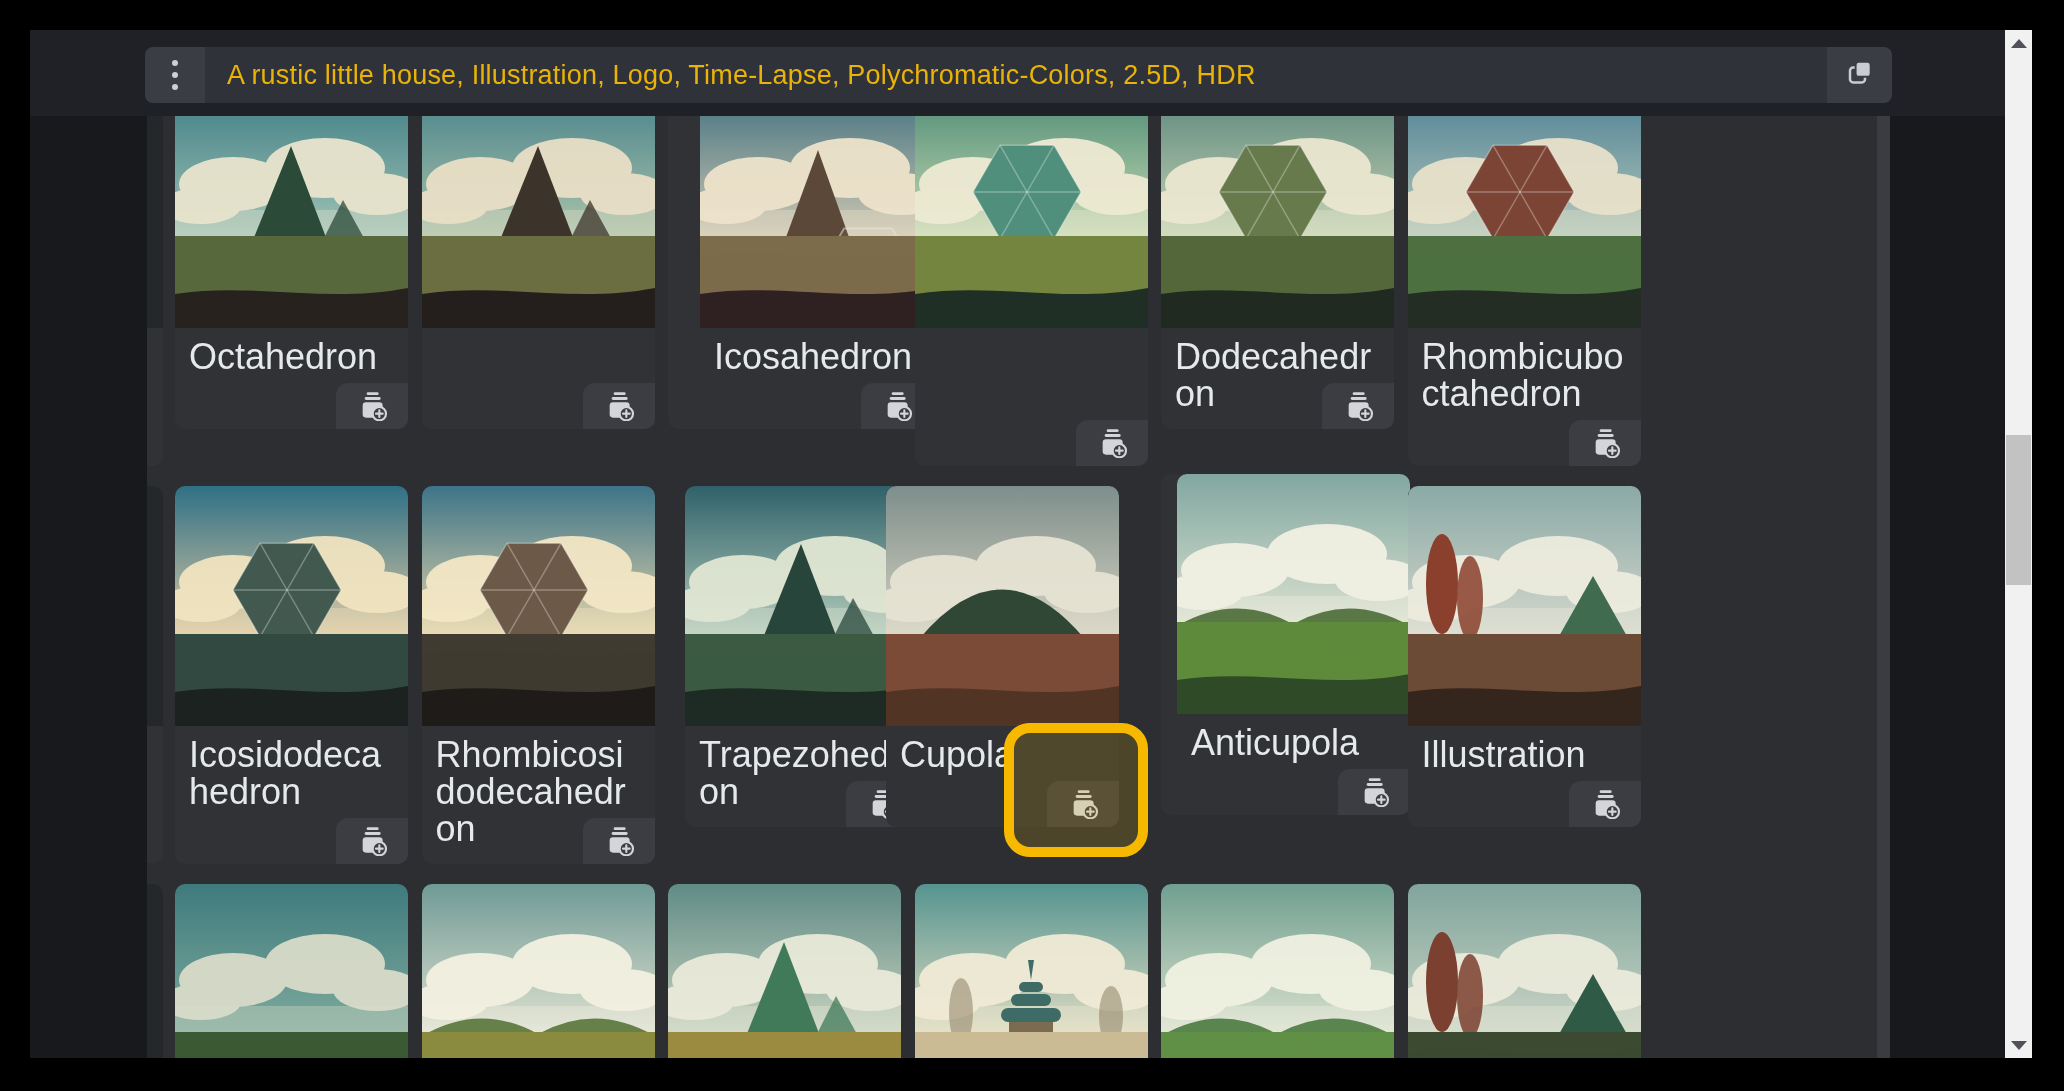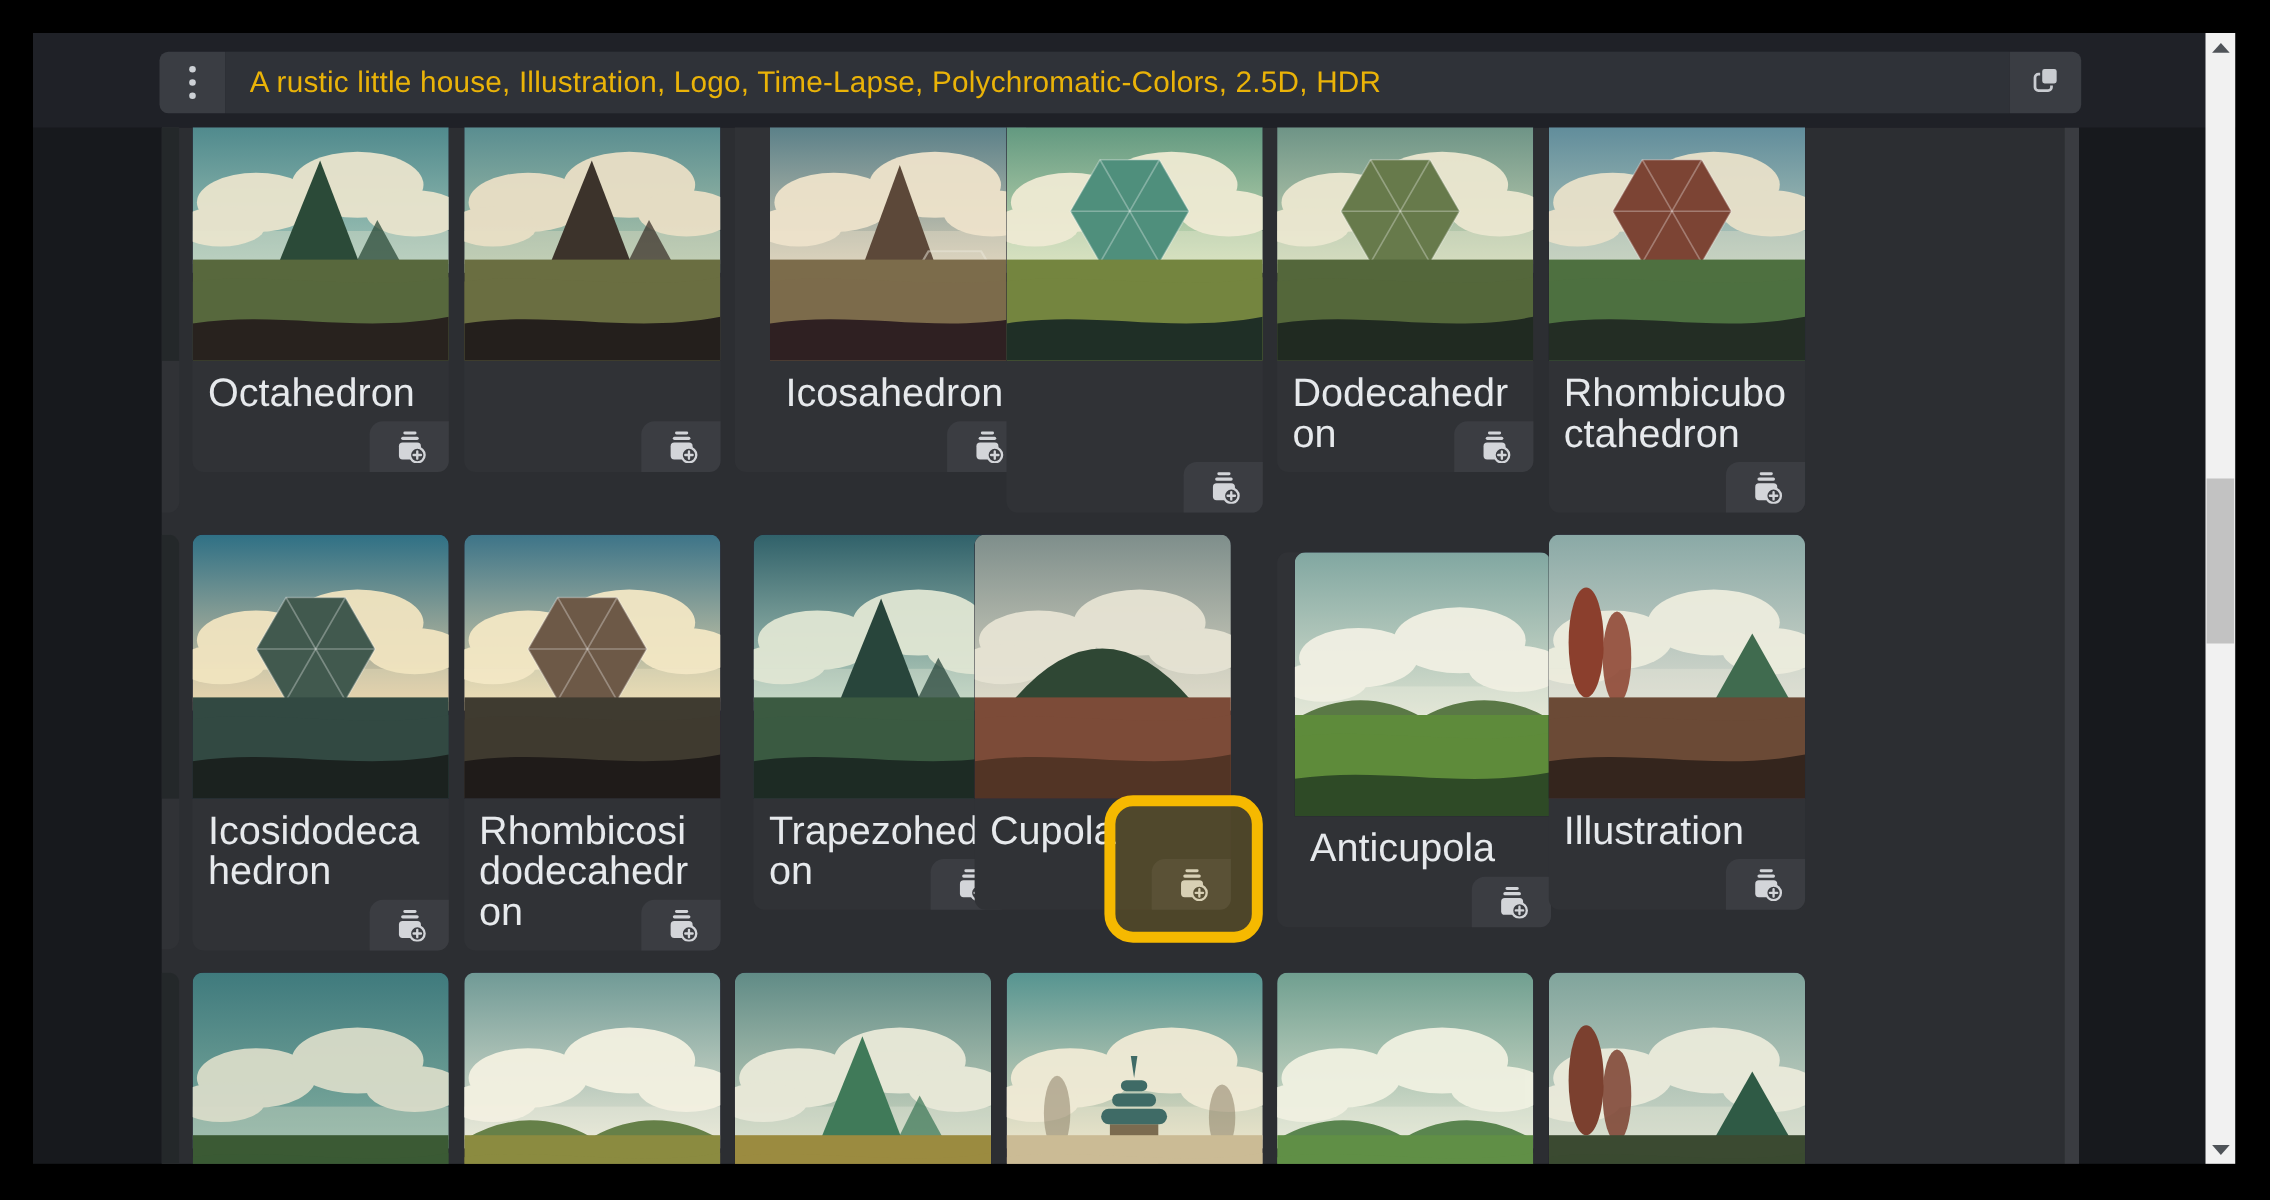--- a/index.html
+++ b/index.html
@@ -463,21 +463,21 @@
           <rect x="8" y="2.5" width="9" height="2" rx="1" fill="#d3d5d9"></rect>
           <rect x="6.5" y="6" width="12" height="2.2" rx="1.1" fill="#d3d5d9"></rect>
           <rect x="5" y="10" width="15" height="11.5" rx="2.5" fill="#d3d5d9"></rect>
           <circle cx="17.5" cy="18.5" r="5" fill="var(--button_bg)" stroke="#d3d5d9" stroke-width="1.6"></circle>
           <path d="M17.5,16 v5 M15,18.5 h5" stroke="#d3d5d9" stroke-width="1.6" stroke-linecap="round" fill="none"></path>
         </svg>
       </span>
     </button>
   <div class="highlight-box"></div>
           </div>
-          <div class="tile" style="left: 1014px; top: 386px; height: 341px; padding-left: 16px;">
+          <div class="tile" style="left: 1014px; top: 358px; height: 341px; padding-left: 16px;">
     <div class="thumb">
               <svg width="233" height="240" viewBox="0 0 233 240" preserveAspectRatio="none">
                 <defs>
                   <linearGradient id="sky10" x1="0" y1="0" x2="0" y2="1">
                     <stop offset="0" stop-color="#81a7a1"></stop>
                     <stop offset="1" stop-color="#e1e5d3"></stop>
                   </linearGradient>
                 </defs>
                 <rect width="233" height="160" fill="url(#sky10)"></rect>
                 <g fill="#f1f0e3" opacity="0.95">

